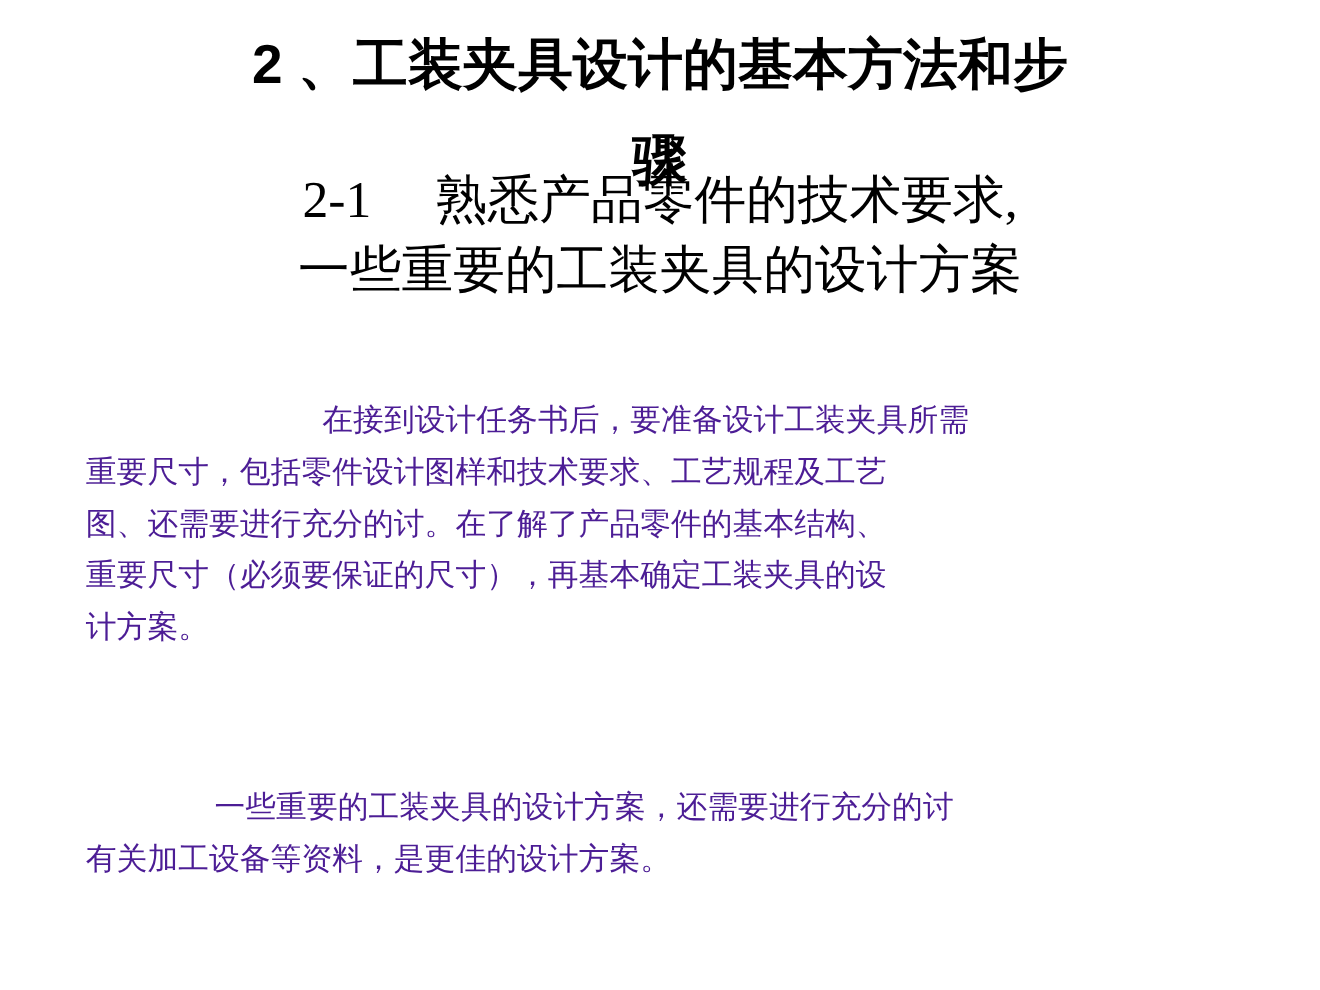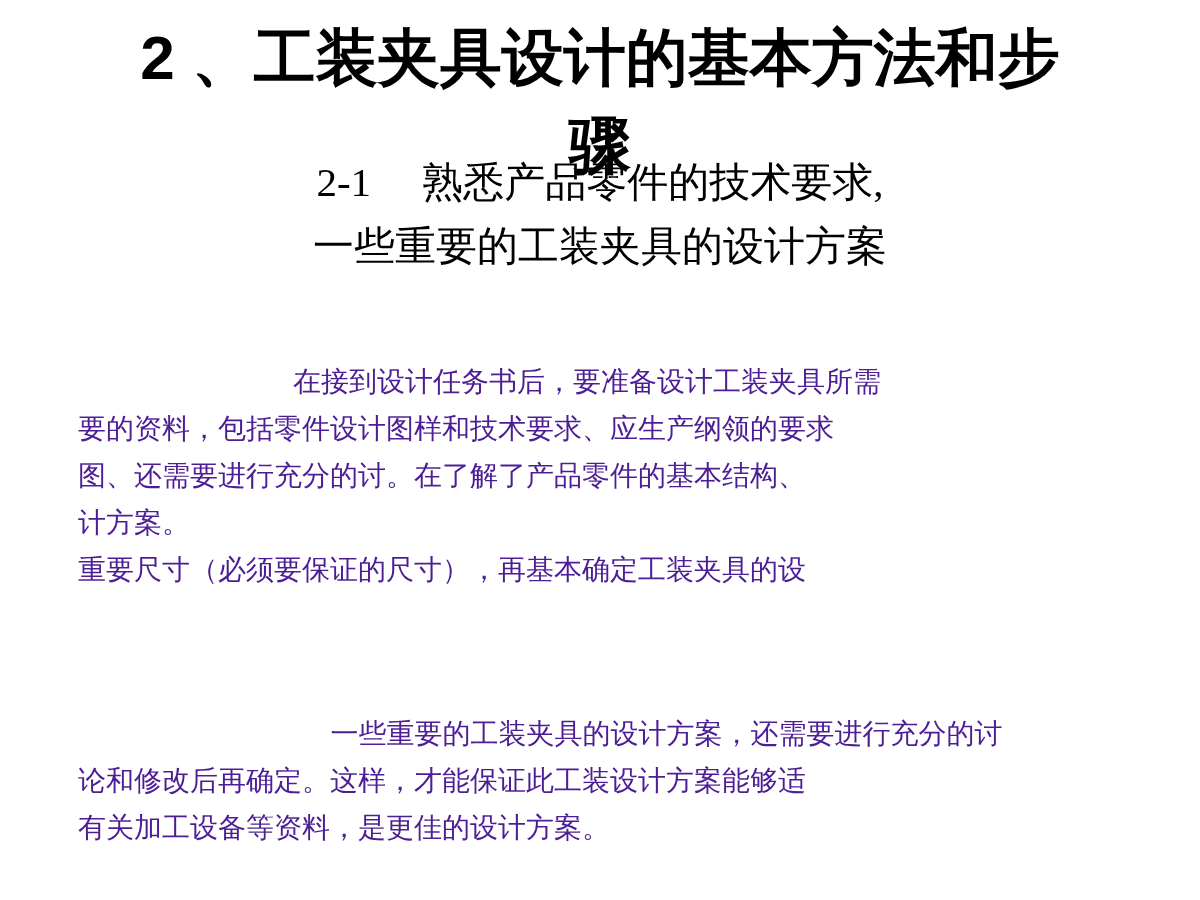--- a/index.html
+++ b/index.html
@@ -16,37 +16,37 @@
     color: #000000;
   }
   .title-block {
     position: absolute;
     top: 14px;
     left: 0;
     width: 1200px;
     text-align: center;
     font-family: "Liberation Sans", sans-serif;
     font-weight: bold;
-    font-size: 62px;
+    font-size: 50px;
     line-height: 88px;
     color: #000000;
     z-index: 2;
   }
   .title-line {
     display: block;
     white-space: pre;
   }
   .subtitle-block {
     position: absolute;
     top: 150px;
     left: 0;
     width: 1200px;
     text-align: center;
     font-family: "Liberation Serif", serif;
-    font-size: 41px;
+    font-size: 47px;
     line-height: 64px;
     color: #000000;
     z-index: 1;
   }
   .subtitle-line {
     display: block;
     white-space: pre;
   }
   .body-block {
     position: absolute;
@@ -58,44 +58,43 @@
     color: #4c1d95;
     text-align: left;
   }
   .para-1 { top: 358px; }
   .para-2 { top: 710px; }
   .body-line {
     display: block;
     white-space: pre;
   }
   .first-line-indent-a { padding-left: 215px; }
-  .first-line-indent-b { padding-left: 117px; text-align: center; }
+  .first-line-indent-b { padding-left: 117px; }
 </style>
 </head>
 <body>
 
 <div class="slide">
 
   <div class="title-block">
     <span class="title-line">2 、工装夹具设计的基本方法和步</span>
     <span class="title-line">骤</span>
   </div>
 
   <div class="subtitle-block">
     <span class="subtitle-line">2-1　 熟悉产品零件的技术要求,</span>
     <span class="subtitle-line">一些重要的工装夹具的设计方案</span>
   </div>
 
   <div class="body-block para-1">
     <span class="body-line first-line-indent-a">在接到设计任务书后，要准备设计工装夹具所需</span>
-    <span class="body-line">要的资料，包括零件设计图样和技术要求、应生产纲领的要求</span>
+    <span class="body-line">重要尺寸，包括零件设计图样和技术要求、工艺规程及工艺</span>
     <span class="body-line">图、还需要进行充分的讨。在了解了产品零件的基本结构、</span>
+    <span class="body-line">重要尺寸（必须要保证的尺寸），再基本确定工装夹具的设</span>
     <span class="body-line">计方案。</span>
-    <span class="body-line">重要尺寸（必须要保证的尺寸），再基本确定工装夹具的设</span>
   </div>
 
   <div class="body-block para-2">
     <span class="body-line first-line-indent-b">一些重要的工装夹具的设计方案，还需要进行充分的讨</span>
-    <span class="body-line">论和修改后再确定。这样，才能保证此工装设计方案能够适</span>
     <span class="body-line">有关加工设备等资料，是更佳的设计方案。</span>
   </div>
 
 </div>
 
 </body></html>

